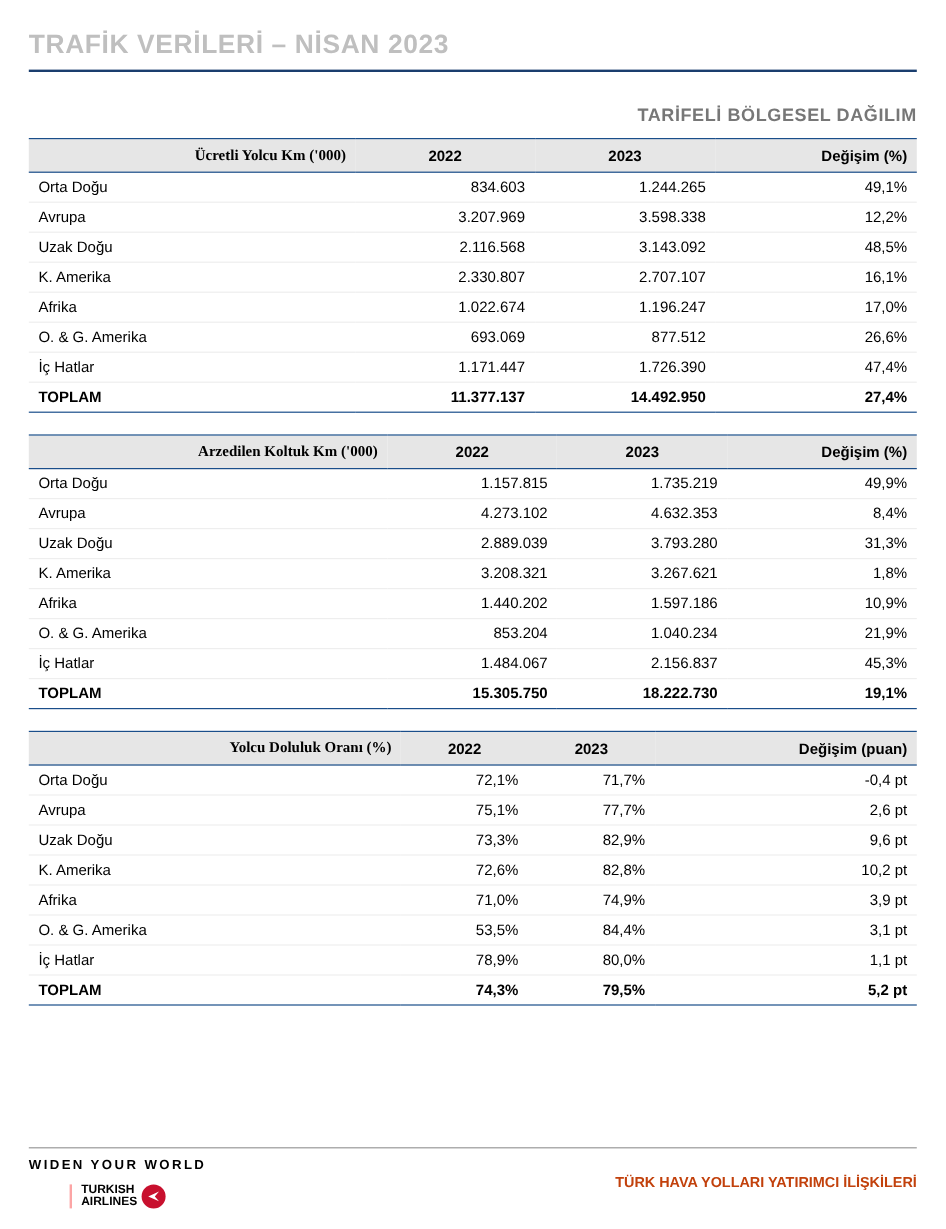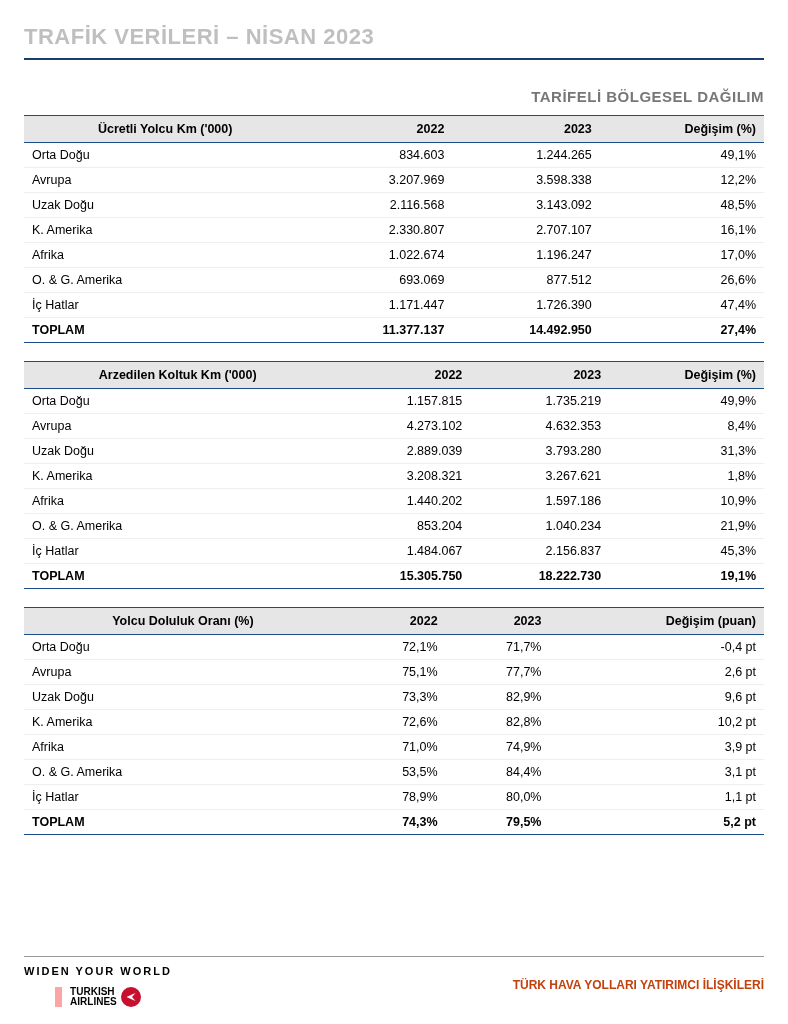--- a/index.html
+++ b/index.html
@@ -38,25 +38,25 @@
     font-size: 12.5px;
     margin-bottom: 10px;
   }
   thead tr {
     background: #e6e6e6;
     border-top: 1.5px solid #1a4e8a;
     border-bottom: 1.5px solid #1a4e8a;
   }
   thead th {
     font-weight: bold;
-    text-align: right;
+    text-align: center;
     padding: 6px 8px;
     color: #000;
   }
-  thead th:first-child { text-align: center; }
+  thead th:first-child { text-align: right; font-family: Liberation Serif, serif; }
   thead th:last-child { text-align: right; }
   tbody td {
     padding: 5px 8px;
     text-align: right;
     border-bottom: 1px solid #eee;
   }
   tbody td:first-child { text-align: left; }
   tbody tr.total {
     border-top: 1px solid #888;
     border-bottom: 1.5px solid #1a4e8a;
@@ -88,21 +88,21 @@
     font-family: Arial, sans-serif;
     font-weight: bold;
     letter-spacing: 2px;
     font-size: 11px;
     color: #000;
   }
   .turkish {
     display: flex;
     align-items: center;
     gap: 4px;
-    border-left: 7px solid #fca5a5;
+    border-left: 2px solid #fca5a5;
     padding-left: 8px;
   }
   .turkish-text {
     font-weight: bold;
     font-size: 10px;
     line-height: 1;
     color: #000;
   }
   .logo-circle {
     width: 20px;

